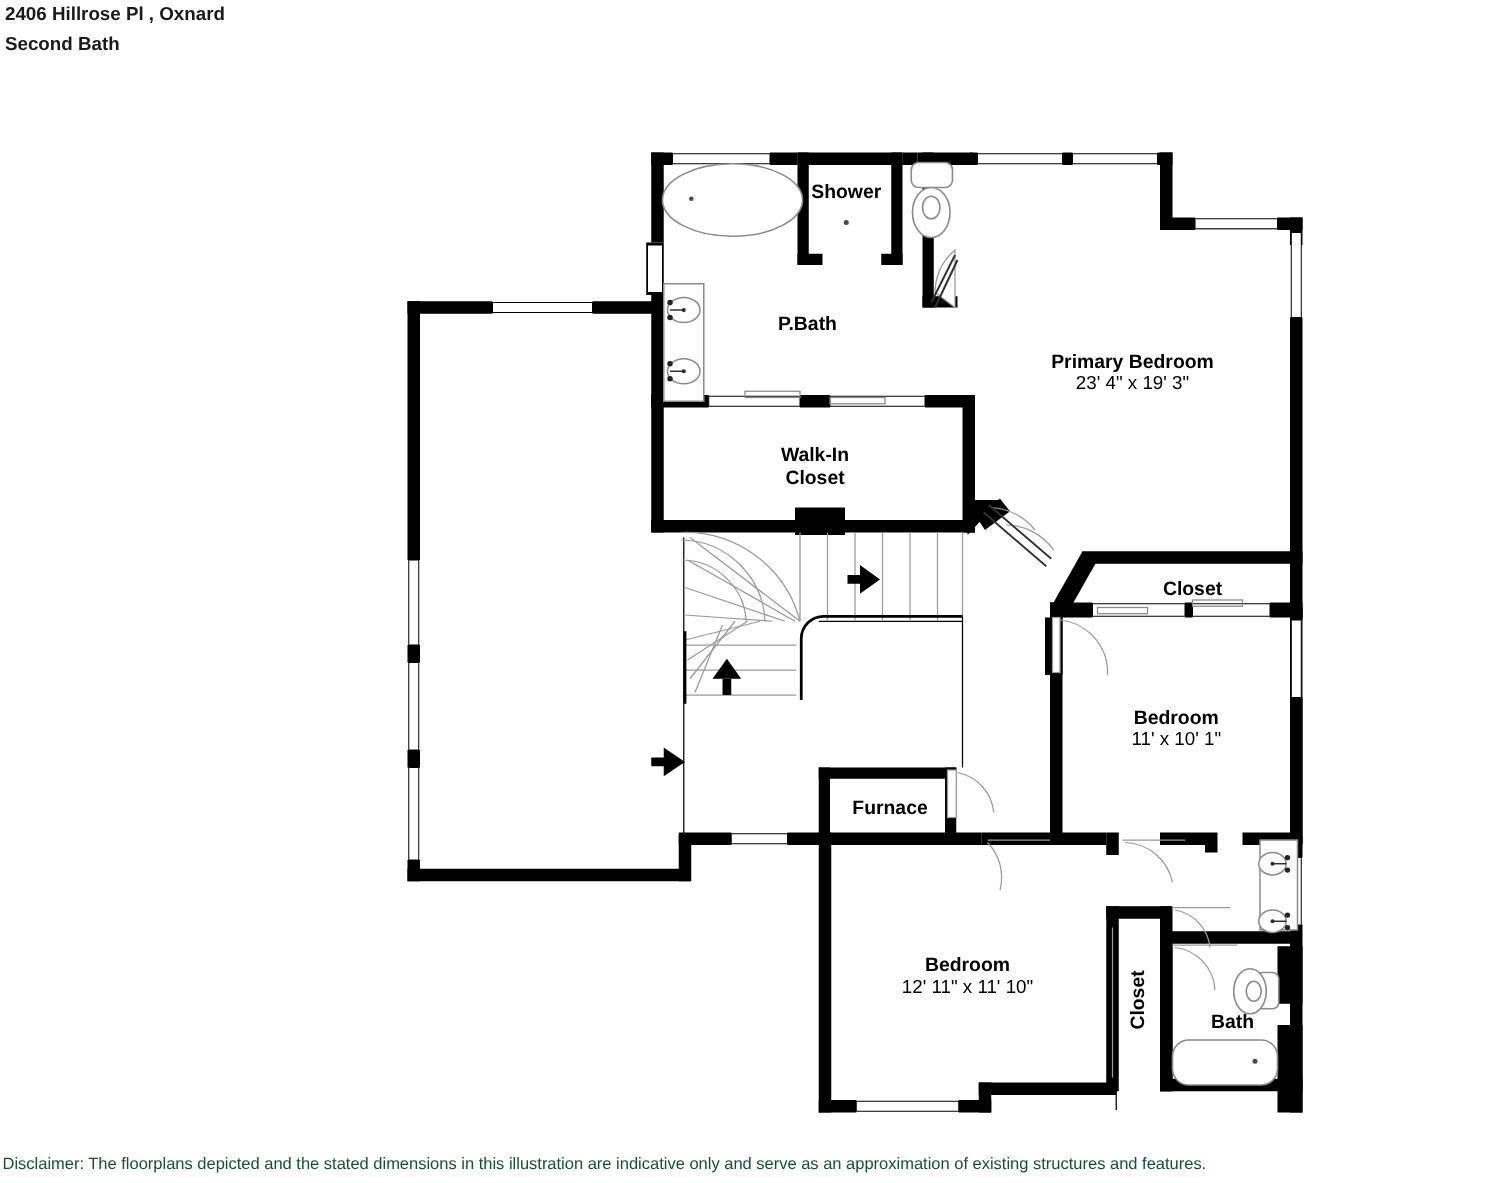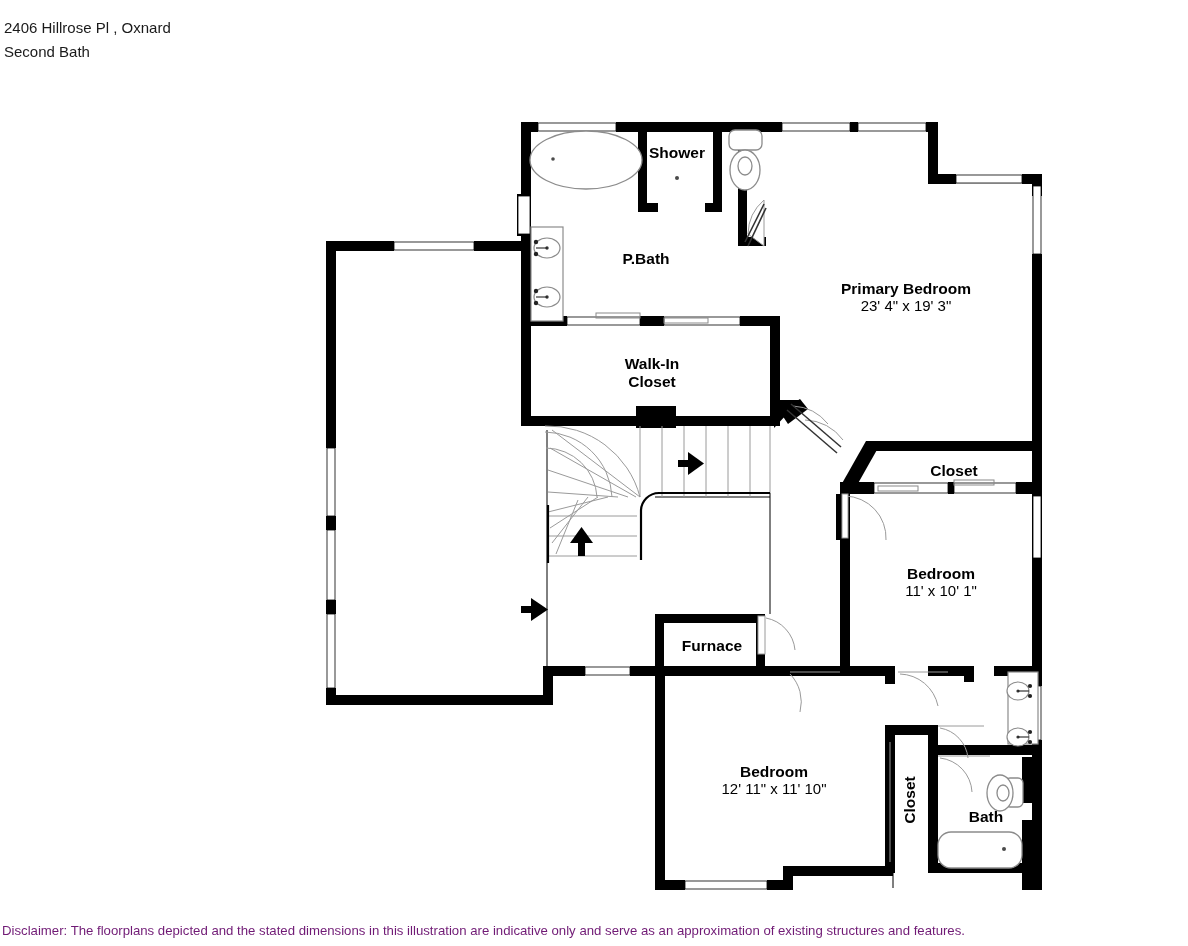--- a/index.html
+++ b/index.html
@@ -12,22 +12,23 @@
     width: 1188px;
     height: 946px;
     position: relative;
     font-family: "Liberation Sans", sans-serif;
     color: #000000;
     overflow: hidden;
   }
   #header {
     position: absolute;
     left: 4px;
-    top: 16px;
+    top: 0px;
     line-height: 24px;
+    font-weight: bold;
   }
   #header .addr-line {
     font-size: 15px;
     color: #1a1a1a;
     white-space: nowrap;
   }
   #plan-wrap {
     position: absolute;
     left: 0;
     top: 0;
@@ -36,21 +37,21 @@
   }
   #footer {
     position: absolute;
     left: 2px;
     bottom: 4px;
     width: 1184px;
     line-height: 23px;
   }
   #footer .disc-line {
     font-size: 13.2px;
-    color: #701a75;
+    color: #14532d;
     white-space: nowrap;
   }
   svg { display: block; }
   .room-label {
     font-family: "Liberation Sans", sans-serif;
     font-weight: bold;
     font-size: 15.5px;
     fill: #000;
     text-anchor: middle;
   }

